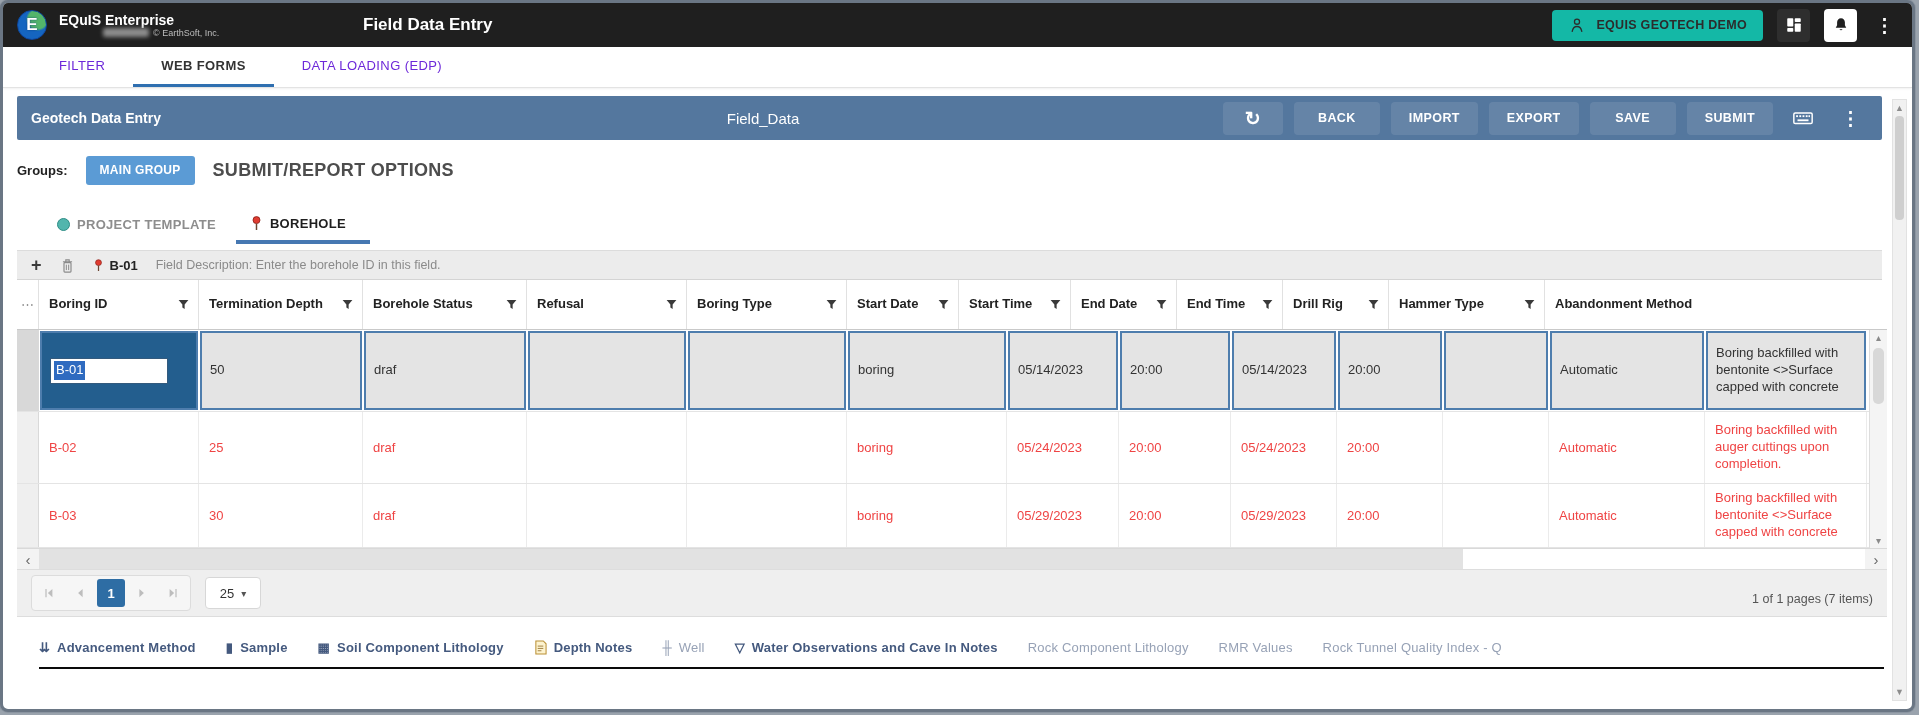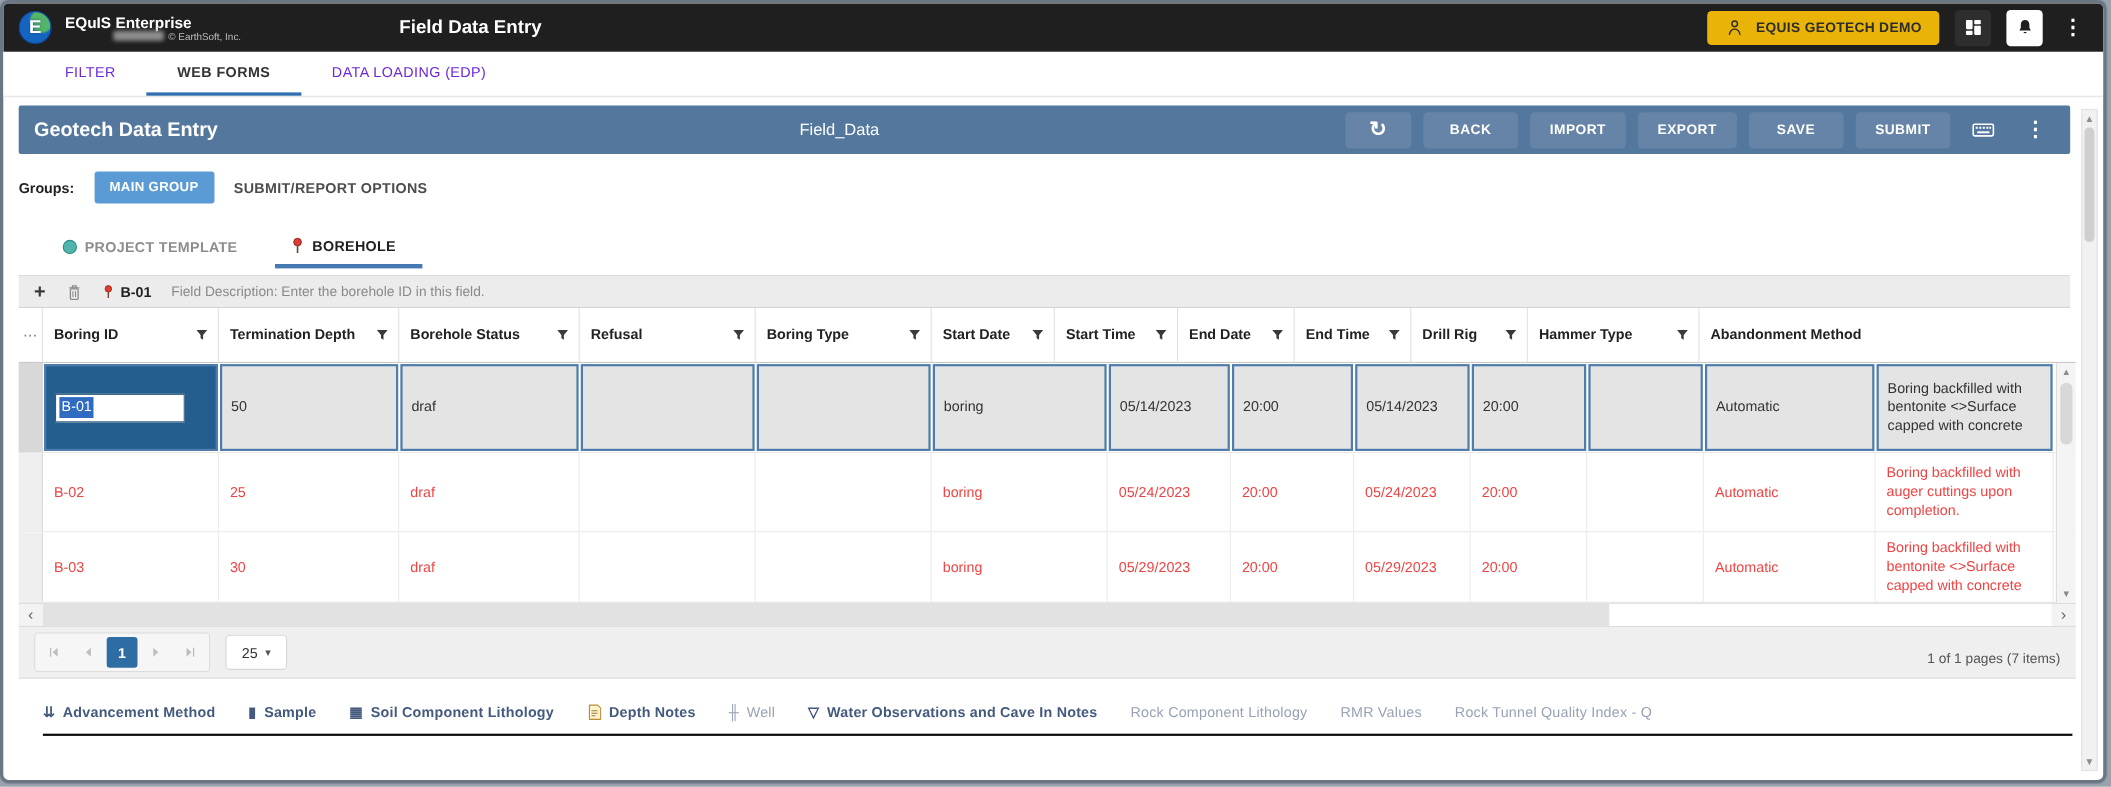--- a/index.html
+++ b/index.html
@@ -16,21 +16,21 @@
           background:radial-gradient(circle at 70% 30%, #53b46a 0 34%, #1565c0 42%);
           display:flex; align-items:center; justify-content:center; margin-right:12px;
           font-weight:bold; font-size:17px; color:#fff; flex:none;
           text-shadow:0 0 2px #0a3d7a; border:1px solid #0d47a1; }
   .app-id { display:flex; flex-direction:column; justify-content:center; }
   .app-name { font-size:14px; font-weight:bold; color:#fff; line-height:16px; }
   .app-sub { font-size:9px; color:#bdbdbd; display:flex; align-items:flex-start; gap:4px;padding-left:44px; }
   .blur-box { width:46px; height:9px; background:#8d8d8d; border-radius:2px; filter:blur(2px); }
   .page-title { position:absolute; left:360px; font-size:17px; font-weight:bold; }
   .header-right { margin-left:auto; display:flex; align-items:center; gap:14px; }
-  .user-pill { background:#eab308; color:#2c2c2c; border-radius:4px; height:31px;
+  .user-pill { background:#14b8a6; color:#2c2c2c; border-radius:4px; height:31px;
                display:flex; align-items:center; gap:10px; padding:0 16px;
                font-size:12.5px; font-weight:bold; letter-spacing:.3px; }
   .sq-btn { width:33px; height:33px; border-radius:4px; display:flex; align-items:center;
             justify-content:center; }
   .sq-dark { background:#2e2e2e; }
   .sq-light { background:#fff; }
   .kebab { color:#fff; font-size:19px; font-weight:bold; padding:0 4px; }
 
   
   .nav-tabs { height:41px; background:#fff; display:flex; align-items:stretch;
@@ -38,39 +38,39 @@
   .nav-tab { display:flex; align-items:center; padding:0 28px; font-size:13px;
              letter-spacing:.4px; color:#6d28d9; border-bottom:3px solid transparent; }
   .nav-tab.active { color:#333; font-weight:bold; border-bottom-color:#2f6fb0; }
 
   
   .content { padding:8px 30px 0 14px; }
 
   
   .form-bar { height:44px; background:#54779e; border-radius:2px; display:flex;
               align-items:center; padding:0 14px; position:relative; color:#fff; }
-  .form-title { font-size:18px; font-weight:bold; }
+  .form-title { font-size:14px; font-weight:bold; }
   .form-name  { position:absolute; left:40%; transform:translateX(-50%); font-size:15px; }
   .form-actions { margin-left:auto; display:flex; align-items:center; gap:11px; }
   .blue-btn { background:rgba(255,255,255,.10); border:0; border-radius:4px; height:33px;
               min-width:86px; padding:0 18px; color:#fff; font-size:12.5px; font-weight:bold;
               letter-spacing:.4px; display:flex; align-items:center; justify-content:center;
               font-family:inherit; }
   .icon-only { min-width:60px; font-size:19px; }
   .bar-icon { color:#fff; display:flex; align-items:center; padding:0 8px; }
 
   
   .groups-row { display:flex; align-items:center; margin-top:14px; height:32px; gap:18px; }
   .groups-label { font-size:13px; font-weight:bold; color:#222; }
   .group-btn { background:#5b9bd5; color:#fff; border-radius:3px; height:29px; padding:0 14px;
                font-size:12px; font-weight:bold; letter-spacing:.3px; display:flex; align-items:center; }
-  .group-plain { color:#4d4d4d; font-size:13px; font-weight:600; letter-spacing:.3px; }
-
-  
-  .section-tabs { display:flex; align-items:flex-end; gap:38px; margin:18px 0 0 40px; height:40px;text-align:center; }
+  .group-plain { color:#4d4d4d; font-size:18px; font-weight:600; letter-spacing:.3px; }
+
+  
+  .section-tabs { display:flex; align-items:flex-end; gap:24px; margin:18px 0 0 40px; height:40px;text-align:center; }
   .sec-tab { display:flex; align-items:center; gap:7px; padding:0 10px 12px 0; font-size:13px;
              font-weight:bold; letter-spacing:.3px; position:relative; }
   .sec-tab .dot { width:13px; height:13px; border-radius:50%; background:#52b5ad; border:1px solid #2e8d86; }
   .sec-tab.inactive { color:#8d8d8d; }
   .sec-tab.active { color:#1f1f1f; }
   .sec-tab.active::after { content:""; position:absolute; left:-14px; right:-14px; bottom:0;
                            height:4px; background:#4678b2; }
 
   
   .field-bar { margin-top:6px; height:30px; background:#ececec; border-top:1px solid #dcdcdc;

